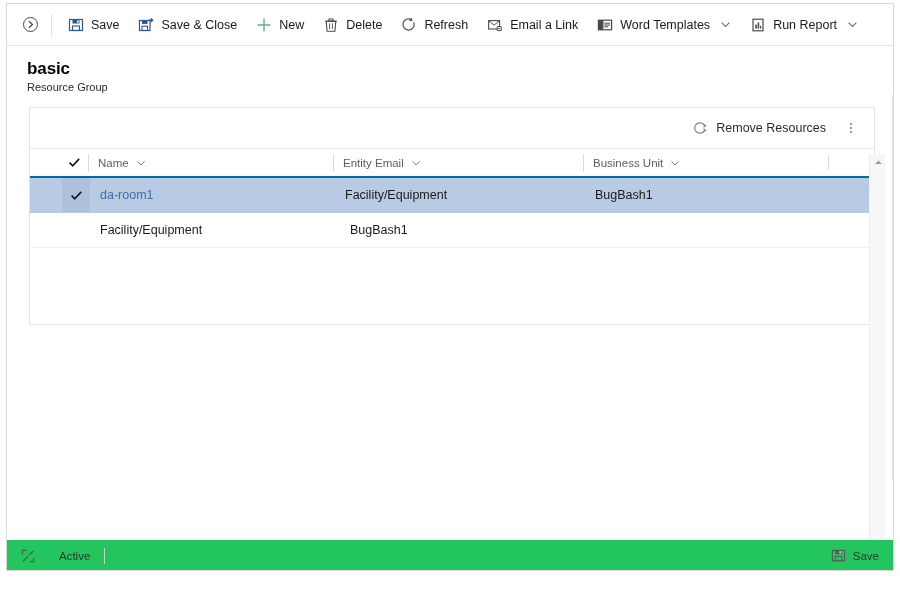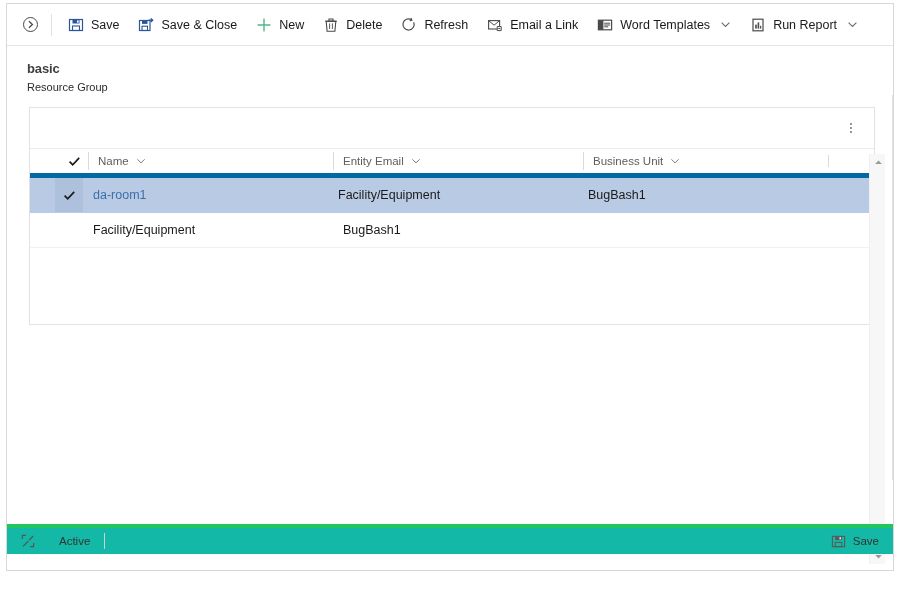--- a/index.html
+++ b/index.html
@@ -75,23 +75,23 @@
     margin-left: 10px;
     display: inline-flex;
     align-items: center;
   }
 
   
   .form-header {
     padding: 12px 0 0 20px;
   }
   .record-title {
-    font-size: 13px;
+    font-size: 17px;
     font-weight: bold;
-    color: #404040;
+    color: #000000;
     line-height: 21px;
     letter-spacing: -0.1px;
   }
   .record-subtitle {
     font-size: 11px;
     color: #2b2b2b;
     line-height: 16px;
     margin-top: 0;
   }
 
@@ -183,21 +183,21 @@
 
   
   .grid {
     position: relative;
   }
   .grid-head {
     display: flex;
     align-items: center;
     height: 30px;
     border-top: 1px solid #edebe9;
-    border-bottom: 5px solid #0369a1;
+    border-bottom: 2px solid #0369a1;
     padding-left: 30px;
     box-sizing: border-box;
   }
   .col-check {
     width: 28px;
     display: flex;
     align-items: center;
     justify-content: center;
     flex: none;
   }
@@ -235,21 +235,21 @@
     margin-top: 6px;
     margin-bottom: 6px;
     background: #d9d9d9;
     flex: none;
   }
 
   .grid-row {
     display: flex;
     align-items: stretch;
     height: 35px;
-    padding-left: 25px;
+    padding-left: 32px;
     box-sizing: border-box;
     border-bottom: 1px solid #f3f2f1;
   }
   .grid-row.selected {
     background: #b9cbe4;
     border-bottom: 1px solid #b9cbe4;
   }
   .grid-row .cell {
     display: flex;
     align-items: center;
@@ -312,24 +312,24 @@
     bottom: 0;
     width: 1px;
     background: #e0e0e0;
   }
 
   
   .status-bar {
     position: absolute;
     left: 0;
     right: 0;
-    bottom: 16px;
+    bottom: 0;
     height: 30px;
-    background: #14b8a6;
-    border-top: 4px solid #22c55e;
+    background: #22c55e;
+    border-top: 1px solid #22c55e;
     display: flex;
     align-items: center;
     box-sizing: border-box;
   }
   .status-left {
     display: flex;
     align-items: center;
     padding-left: 12px;
   }
   .status-expand {
@@ -490,20 +490,30 @@
     <div class="record-title">basic</div>
     <div class="record-subtitle">Resource Group</div>
   </div>
 
 
   <div class="form-canvas">
 
     <div class="grid-card">
 
       <div class="grid-commandbar">
+        <div class="grid-cmd-btn">
+          <span class="ico">
+            <svg width="16" height="16" viewBox="0 0 16 16">
+              <path d="M12.4 5.4 A5.2 5.2 0 1 0 12.4 10.6" fill="none" stroke="#8a8a8a" stroke-width="1.3"></path>
+              <path d="M11.6 4.3 L13.6 5.7 L11.5 7.2" fill="none" stroke="#8a8a8a" stroke-width="1.2"></path>
+              <path d="M11.5 8.8 L13.6 10.3 L11.6 11.7" fill="none" stroke="#8a8a8a" stroke-width="1.2"></path>
+            </svg>
+          </span>
+          <span>Remove Resources</span>
+        </div>
         <div class="grid-overflow">
           <svg width="14" height="14" viewBox="0 0 14 14">
             <circle cx="7" cy="3" r="0.95" fill="#6b6b6b"></circle>
             <circle cx="7" cy="7" r="0.95" fill="#6b6b6b"></circle>
             <circle cx="7" cy="11" r="0.95" fill="#6b6b6b"></circle>
           </svg>
         </div>
       </div>
 
       <div class="grid">

